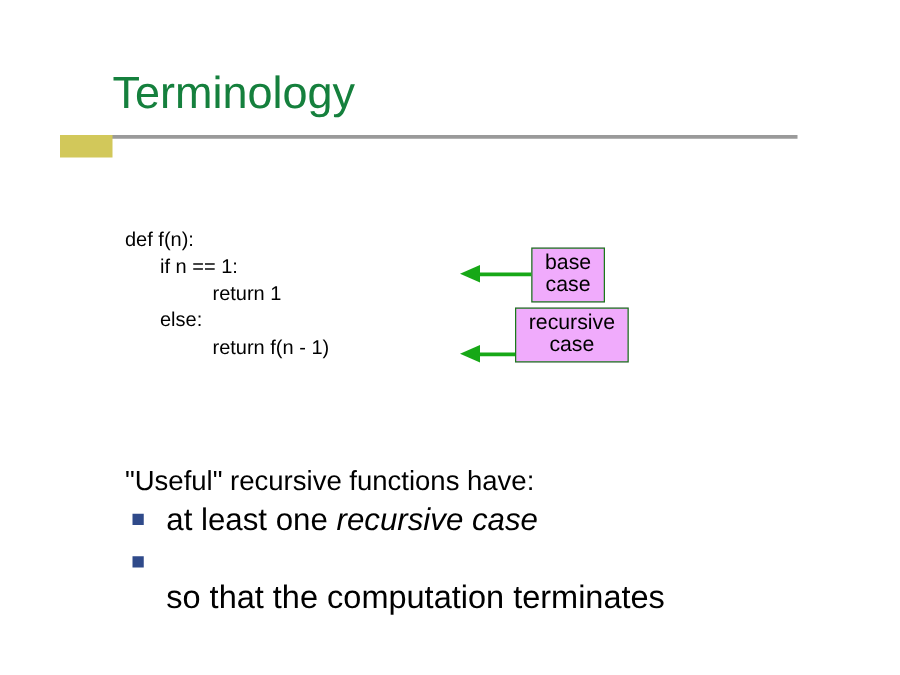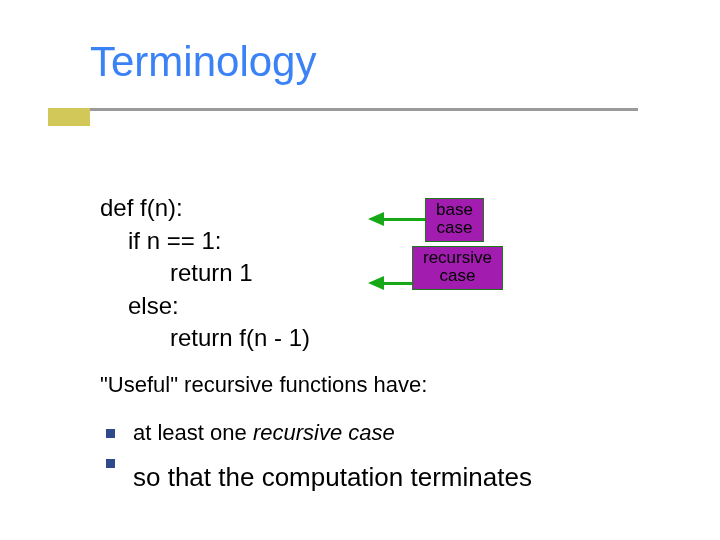--- a/index.html
+++ b/index.html
@@ -1,31 +1,31 @@
 <!DOCTYPE html>
 <html><head>
 <meta charset="utf-8">
 <style>
   * { box-sizing: border-box; margin: 0; padding: 0; }
   html, body { width: 720px; height: 540px; background: #fff; font-family: Verdana, Geneva, sans-serif; color: #000; }
   .slide { width: 720px; height: 540px; position: relative; }
   .title-wrap { position: absolute; left: 90px; top: 38px; }
-  .title { font-size: 42px; font-weight: 400; color: #3b82f6; font-family: Verdana, Geneva, sans-serif; }
+  .title { font-size: 36px; font-weight: 400; color: #15803d; font-family: Verdana, Geneva, sans-serif; margin-top: 15px; }
   .rule { position: absolute; left: 48px; top: 108px; width: 590px; height: 3px; background: #9a9a9a; }
   .rule-tab { position: absolute; left: 48px; top: 108px; width: 42px; height: 18px; background: #d2c85a; }
-  .code { position: absolute; left: 100px; top: 160px; font-size: 24px; line-height: 1.35; font-family: Verdana, Geneva, sans-serif; white-space: pre; }
+  .code { position: absolute; left: 100px; top: 160px; font-size: 16px; line-height: 1.35; font-family: Verdana, Geneva, sans-serif; white-space: pre; }
   .code .ind1 { padding-left: 28px; display: inline-block; }
   .code .ind2 { padding-left: 70px; display: inline-block; }
-  .annot { position: absolute; border: 1.5px solid #1a7a1a; background: #a21caf; padding: 2px 10px 4px 10px; text-align: center; font-size: 17px; line-height: 1.05; }
+  .annot { position: absolute; border: 1.5px solid #1a7a1a; background: #f0abfc; padding: 2px 10px 4px 10px; text-align: center; font-size: 17px; line-height: 1.05; }
   .annot span { display: block; }
   .arrow { position: absolute; }
   .arrow-line { position: absolute; height: 3px; background: #17a817; }
   .arrow-head { position: absolute; width: 0; height: 0; border-top: 7px solid transparent; border-bottom: 7px solid transparent; border-right: 16px solid #17a817; }
   .para { position: absolute; left: 100px; top: 370px; font-size: 22px; line-height: 1.35; }
-  .bullets { position: absolute; left: 100px; top: 418px; font-size: 22px; line-height: 1.35; }
+  .bullets { position: absolute; left: 100px; top: 400px; font-size: 25px; line-height: 1.35; }
   .bullet-row { display: flex; align-items: flex-start; }
   .bullet-sq { width: 9px; height: 9px; background: #2f4a8a; margin-top: 11px; margin-right: 18px; margin-left: 6px; flex: none; }
   .bullet-text { }
   .ital { font-style: italic; }
   .cont { position: absolute; left: 133px; top: 460px; font-size: 26px; line-height: 1.35; }
 </style>
 </head>
 <body>
 
 <div class="slide">

